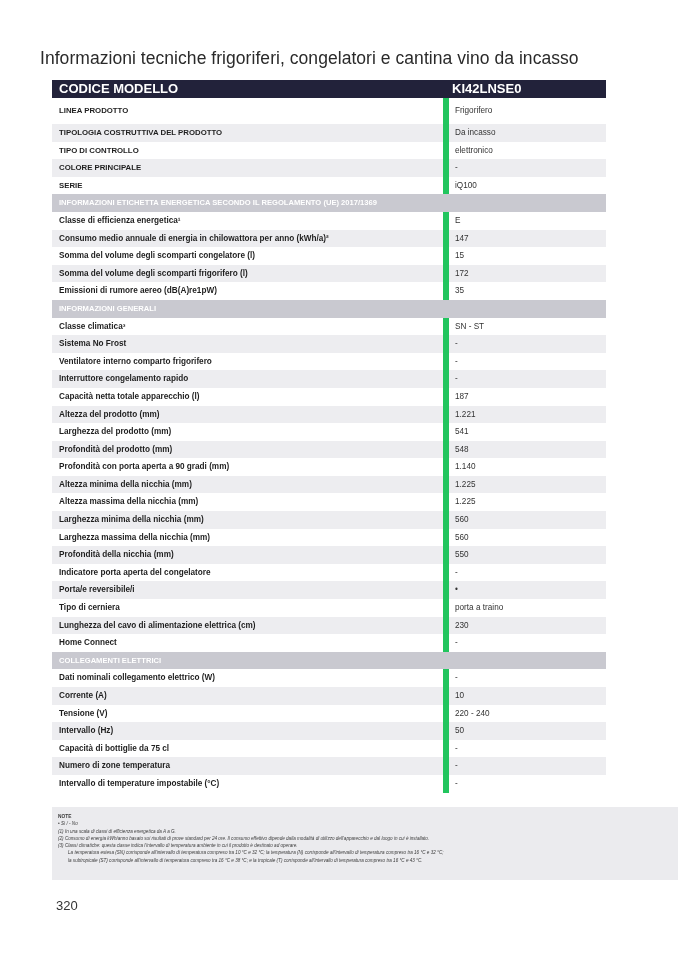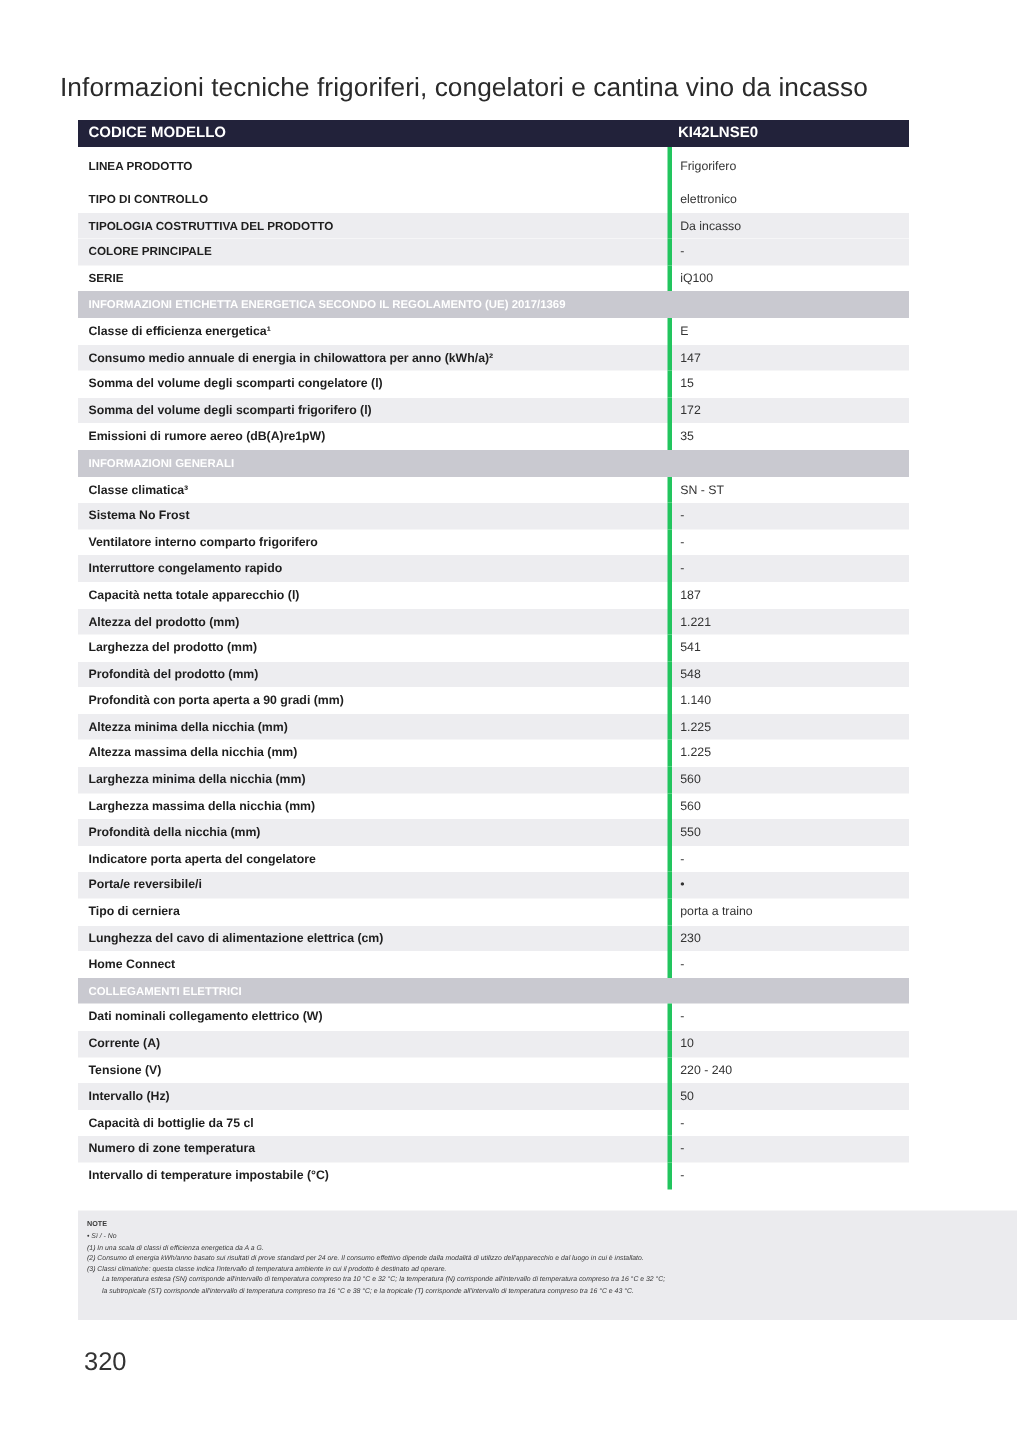--- a/index.html
+++ b/index.html
@@ -10,58 +10,58 @@
   .page-title {
     position: absolute; left: 40px; top: 48px; margin: 0;
     font-size: 17.5px; font-weight: normal; color: #2a2a2a; letter-spacing: 0.05px; white-space: nowrap;
   }
   .spec-table {
     position: absolute; left: 52px; top: 80px; width: 554px;
     border-collapse: collapse; table-layout: fixed;
   }
   .spec-table td { padding: 0 0 0 7px; height: 17.6px; font-size: 8.2px; line-height: 17.6px; white-space: nowrap; overflow: hidden; }
   .spec-table td.col-label { width: 387px; font-weight: bold; color: #1e1e1e; }
-  .spec-table td.col-value { border-left: 3px solid #22c55e; padding-left: 6px; color: #333; }
-  .spec-table tr.hdr td { background: #22223a; color: #ffffff; font-weight: bold; height: 18px; line-height: 18px; font-size: 10px; }
+  .spec-table td.col-value { border-left: 6px solid #22c55e; padding-left: 6px; color: #333; }
+  .spec-table tr.hdr td { background: #22223a; color: #ffffff; font-weight: bold; height: 18px; line-height: 18px; font-size: 13px; }
   .spec-table tr.hdr td.col-value { border-left: none; }
   .spec-table tr.first td { height: 26px; line-height: 26px; }
   .spec-table tr.caps td.col-label { font-size: 7.8px; }
   .spec-table tr.alt td { background: #ededf0; }
   .spec-table tr.section td { background: #c9c9d0; color: #ffffff; font-weight: bold; font-size: 7.6px; margin-top: 38px; }
   .notes {
     position: absolute; left: 52px; top: 807px; width: 626px; height: 73px; background: #ebebee;
     box-sizing: border-box; padding: 6px 0 0 6px; font-size: 4.6px; line-height: 7.3px; color: #3a3a3a;
   }
   .notes .notes-title { font-weight: bold; font-style: normal; font-size: 4.8px; }
   .notes .n { font-style: italic; white-space: nowrap; }
   .notes .indent { padding-left: 10px; }
-  .page-number { position: absolute; left: 56px; top: 898px; font-size: 17px; color: #333; }
+  .page-number { position: absolute; left: 56px; top: 898px; font-size: 13px; color: #333; }
 </style>
 </head>
 <body>
 
 <h1 class="page-title">Informazioni tecniche frigoriferi, congelatori e cantina vino da incasso</h1>
 
 <table class="spec-table">
   <tbody id="spec-body">
     <tr class="hdr">
       <td class="col-label">CODICE MODELLO</td>
       <td class="col-value">KI42LNSE0</td>
     </tr>
   <tr class="first caps">
         <td class="col-label">LINEA PRODOTTO</td>
         <td class="col-value">Frigorifero</td>
       </tr>
+      <tr class="caps alt">
+        <td class="col-label">TIPOLOGIA COSTRUTTIVA DEL PRODOTTO</td>
+        <td class="col-value">Da incasso</td>
+      </tr>
       <tr class="caps">
         <td class="col-label">TIPO DI CONTROLLO</td>
         <td class="col-value">elettronico</td>
-      </tr>
-      <tr class="caps alt">
-        <td class="col-label">TIPOLOGIA COSTRUTTIVA DEL PRODOTTO</td>
-        <td class="col-value">Da incasso</td>
       </tr>
       <tr class="caps alt">
         <td class="col-label">COLORE PRINCIPALE</td>
         <td class="col-value">-</td>
       </tr>
       <tr class="caps">
         <td class="col-label">SERIE</td>
         <td class="col-value">iQ100</td>
       </tr>
       <tr class="section">

